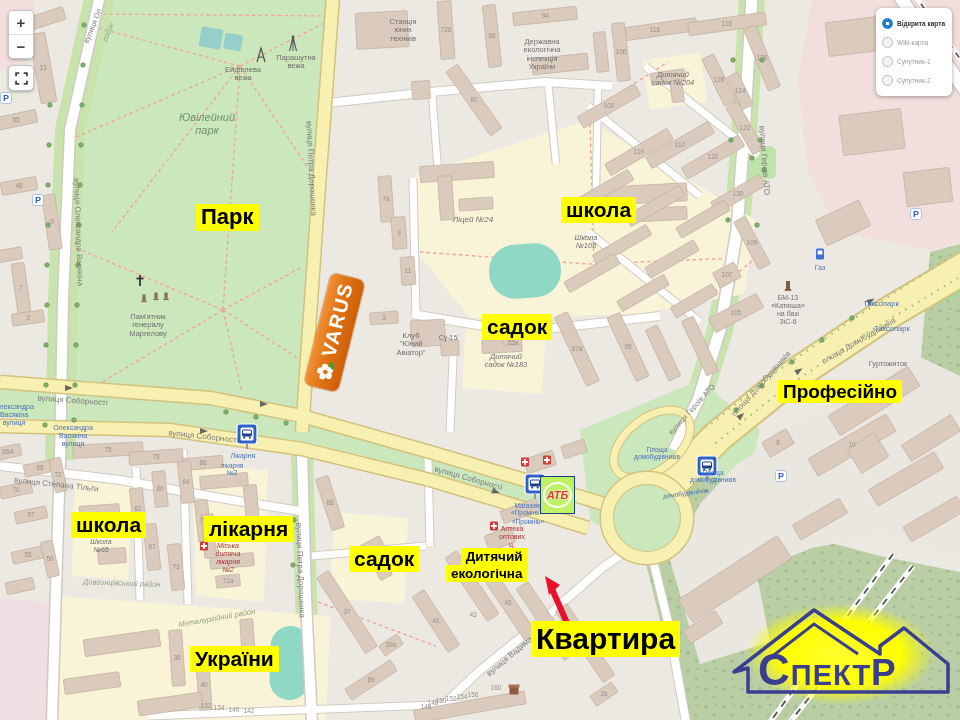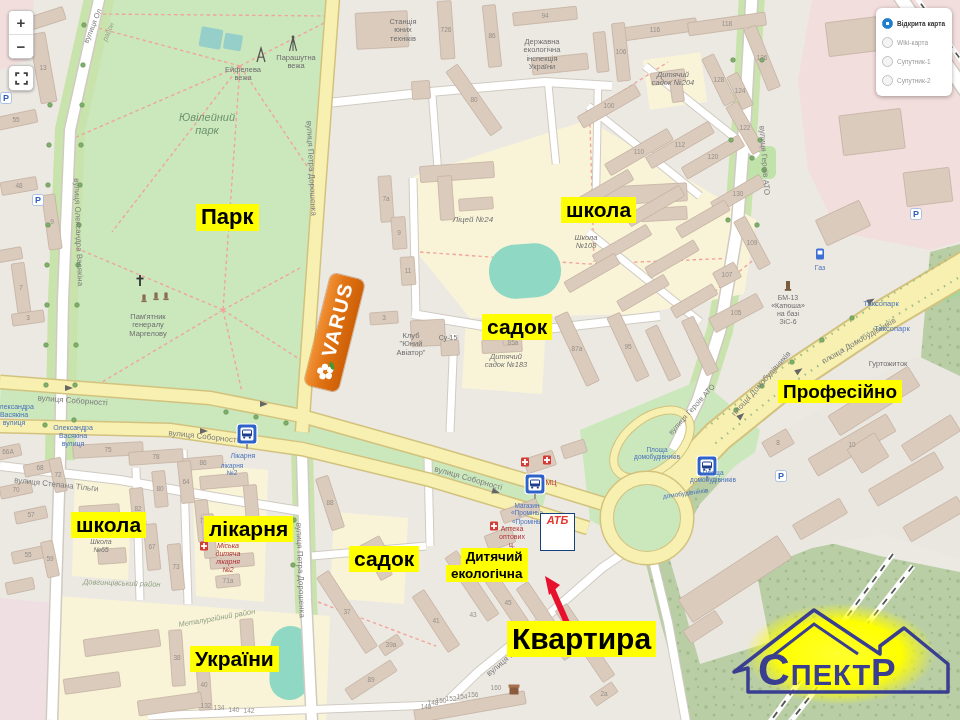--- a/index.html
+++ b/index.html
@@ -27,22 +27,22 @@
   .lradio{width:9px;height:9px;border-radius:50%;border:1px solid #c0c0c0;background:#f4f4f4;flex:0 0 auto}
   .lrow.sel .lradio{border-color:#1E7FD0;background:radial-gradient(circle,#fff 0 1.5px,#1E7FD0 2px)}
   .lrow span{font-size:6.5px;color:#9a9a9a;white-space:nowrap}
   .lrow.sel span{color:#333;font-weight:bold}
   
   .varus{position:absolute;left:277px;top:315px;width:115px;height:35px;transform:rotate(-76deg);
     background:linear-gradient(180deg,#F19136,#E07313 45%,#CE5F07);border-radius:7px;
     display:flex;align-items:center;justify-content:center;gap:4px;box-shadow:0 0 0 1px rgba(150,70,0,.35);z-index:25}
   .varus span{color:#fff;font-weight:bold;font-size:20px;letter-spacing:1.5px}
   
-  .atb{position:absolute;left:540px;top:513px;width:33px;height:36px;background:#ffffff;border:1px solid #16407e;
-    display:flex;justify-content:center;z-index:25}
+  .atb{position:absolute;left:540px;top:476px;width:33px;height:36px;background:#bef264;border:1px solid #16407e;
+    display:flex;align-items:center;justify-content:center;z-index:25}
   .atb::before{content:"";position:absolute;inset:5px 2px;border:2px solid #fff;border-radius:50%}
   .atb span{position:relative;color:#E5352C;font-weight:bold;font-style:italic;font-size:11px;
     text-shadow:0 0 2px #fff,0 0 2px #fff,0 0 1px #fff}
   
   .spektr{position:absolute;left:718px;top:588px;width:246px;height:132px;z-index:25}
   .arrowsvg{position:absolute;left:0;top:0;z-index:28;pointer-events:none}
 </style>
 </head>
 <body>
 
@@ -613,21 +613,21 @@
       <div class="ann" style="left: 349px; top: 546px; font-size: 21px;">
         <span>садок</span>
       </div>
       <div class="ann" style="left: 190px; top: 646px; font-size: 21px;">
         <span>України</span>
       </div>
       <div class="ann center" style="left: 446px; top: 548px; font-size: 13.5px;">
         <span>Дитячий</span>
         <span>екологічна</span>
       </div>
-      <div class="ann" style="left: 500px; top: 621px; font-size: 30px; padding-left: 7px;">
+      <div class="ann" style="left: 524px; top: 621px; font-size: 30px; padding-left: 7px;">
         <span>Квартира</span>
       </div>
       <div class="ann center" style="left: 778px; top: 380px; font-size: 19px;">
         <span>Професійно</span>
       </div>
     </div>
 
 
 <svg class="arrowsvg" width="960" height="720">
   <path d="M 567,623 L 552,589" stroke="#E8112D" stroke-width="6" fill="none"></path>

